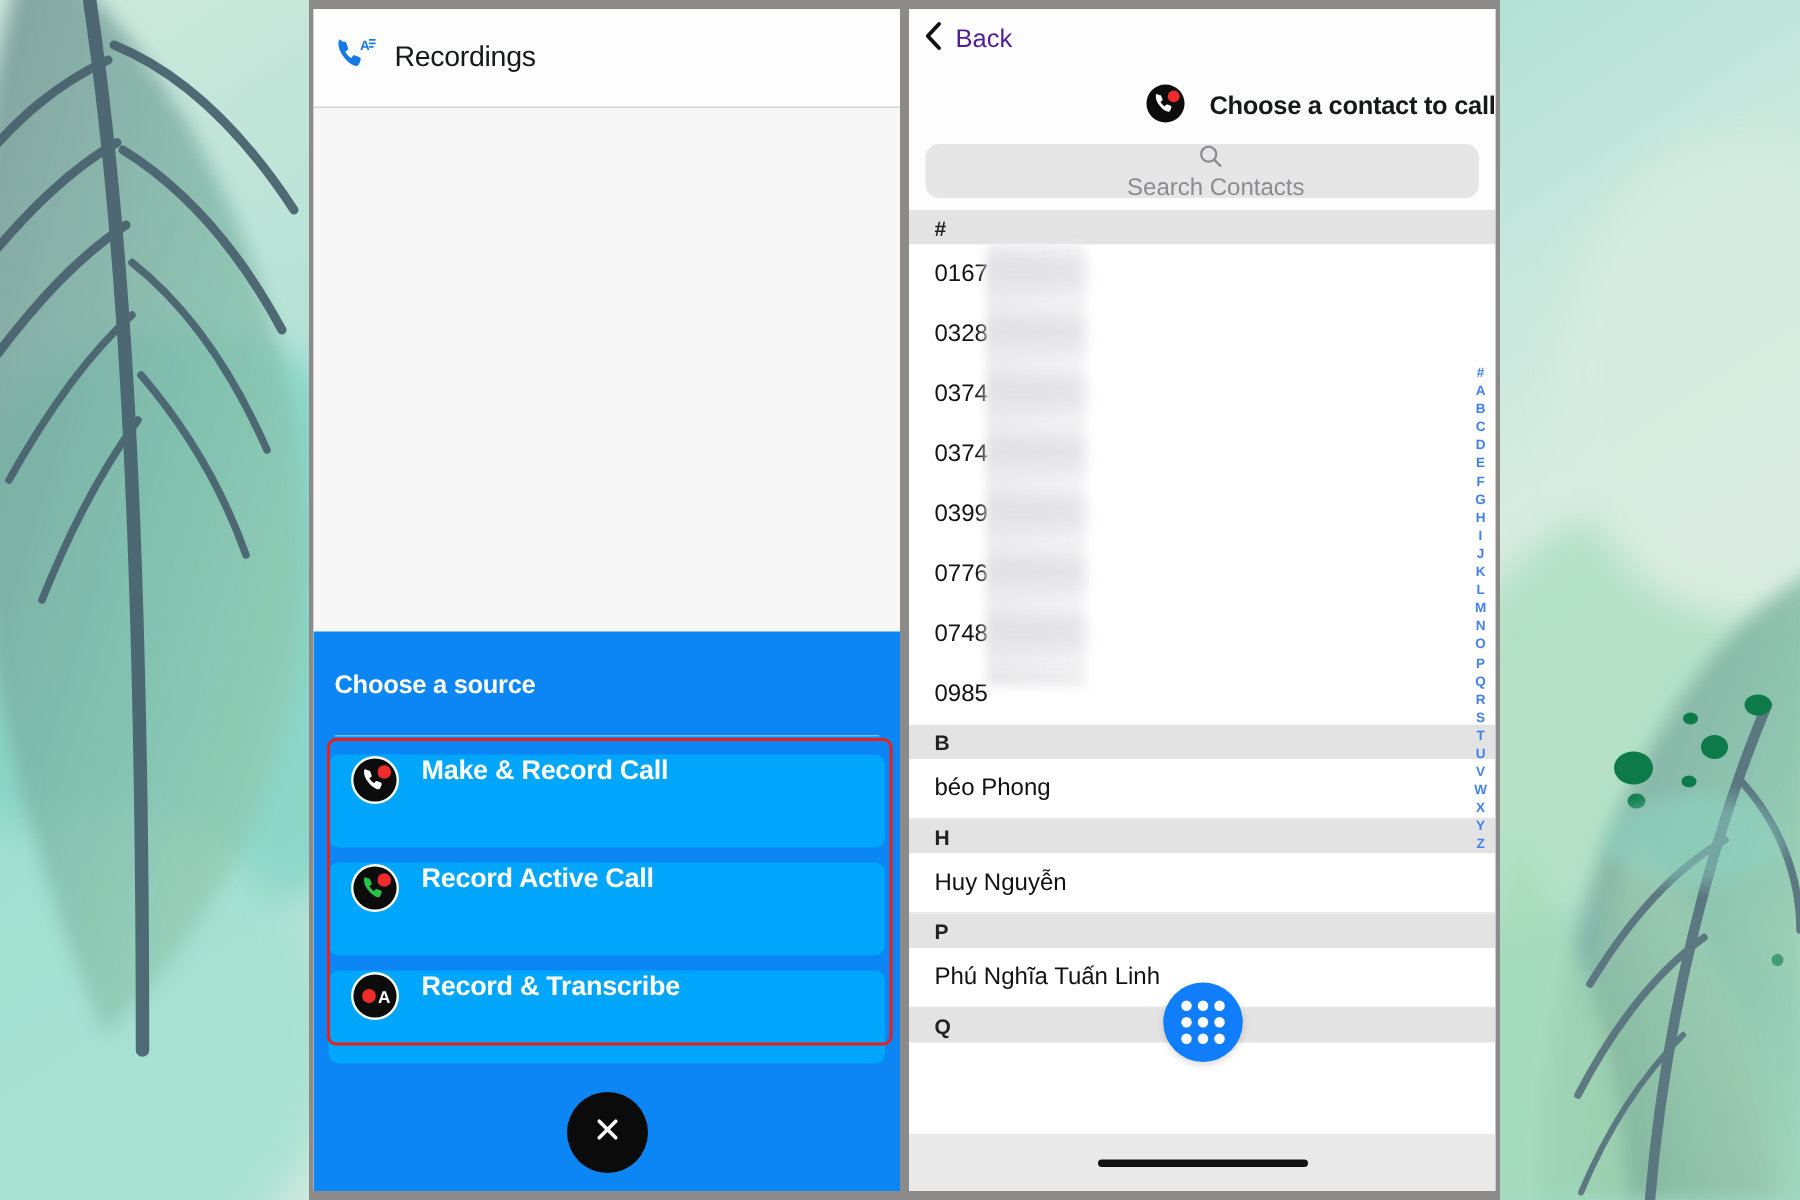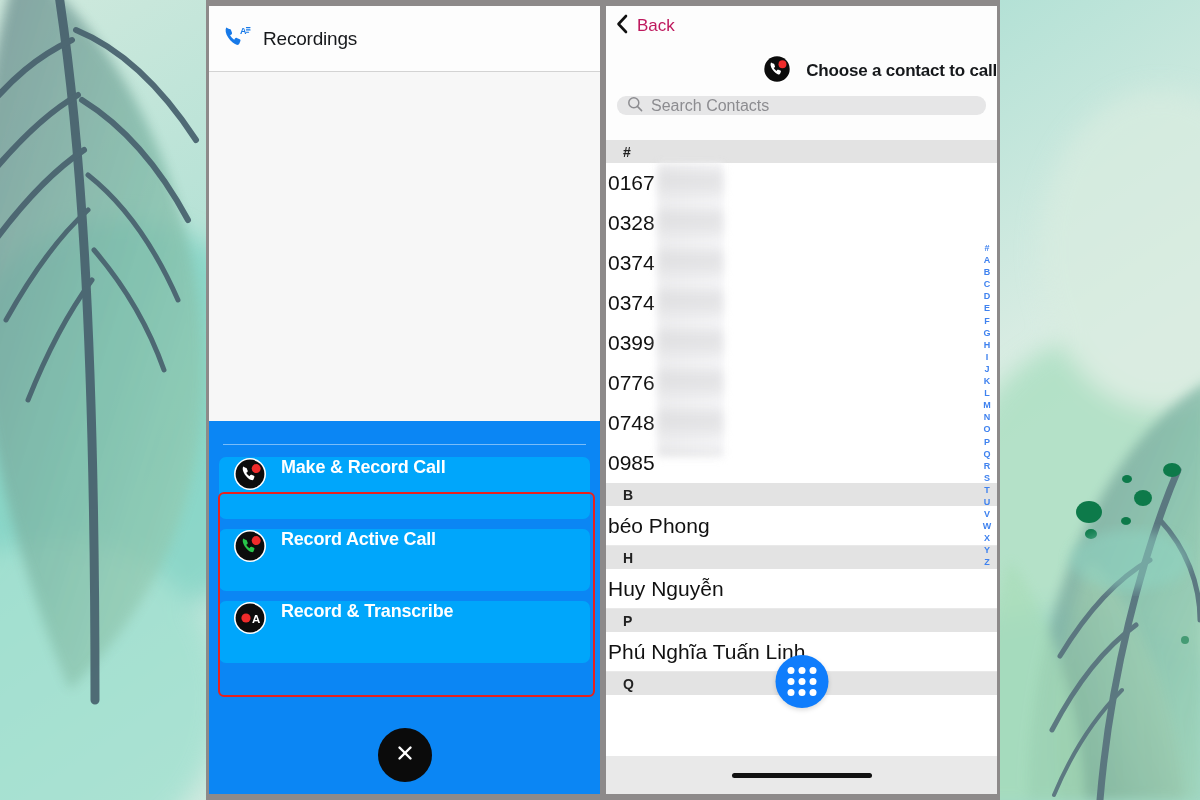--- a/index.html
+++ b/index.html
@@ -80,44 +80,44 @@
   
   #right-panel {
     position: absolute; left: 400px; top: 6px;
     width: 391px; height: 788px;
     display: flex; flex-direction: column; background: #fff;
   }
   #nav-back {
     height: 40px; flex: 0 0 40px; display: flex; align-items: center;
     padding-left: 10px; background: #fdfdfd;
   }
-  #back-label { font-size: 17px; color: #be185d; margin-left: 8px; }
+  #back-label { font-size: 17px; color: #4c1d95; margin-left: 8px; }
   #contact-header {
     flex: 0 0 50px; display: flex; align-items: center;
     padding-left: 16px; background: #fdfdfd; justify-content: flex-end;
   }
   #contact-header-title {
     font-size: 17px; font-weight: bold; color: #16181b;
     margin-left: 14px; letter-spacing: -0.2px;
   }
   #search-wrap { flex: 0 0 44px; padding: 0 11px; background: #fdfdfd; }
   #search-box {
-    height: 19px; background: #e6e6e7; border-radius: 9px;
-    display: flex; align-items: center; padding-left: 10px;
+    height: 36px; background: #e6e6e7; border-radius: 9px;
+    display: flex; align-items: center; padding-left: 10px; flex-direction: column;
   }
   #search-placeholder { font-size: 16px; color: #8c8c90; margin-left: 8px; }
 
   #contact-scroll { flex: 1 1 auto; position: relative; overflow: hidden; }
   .sec-head {
     height: 23px; background: #e3e3e3; display: flex; align-items: center;
     padding-left: 17px; font-size: 14px; font-weight: bold; color: #222;
   }
   .contact-row {
     height: 40px; display: flex; align-items: center;
-    padding-left: 2px; font-size: 21px; color: #111;
+    padding-left: 17px; font-size: 16px; color: #111;
     background: #fff; border-bottom: 1px solid #e9e9e9;
   }
   .contact-row.num { border-bottom: none; position: relative; }
   #blur-mask {
     position: absolute; left: 52px; top: 0px; width: 65px; height: 293px;
     background: repeating-linear-gradient(
       180deg,
       rgba(255,255,255,0) 0px,
       rgba(210,210,212,.55) 14px,
       rgba(225,225,227,.75) 26px,
@@ -264,20 +264,21 @@
             <line x1="23.4" y1="8.2" x2="25.6" y2="8.2"></line>
           </g>
         </svg>
       </span>
       <span id="rec-title">Recordings</span>
     </div>
 
     <div id="rec-body"></div>
 
     <div id="source-sheet">
+      <div id="source-title">Choose a source</div>
       <div id="source-divider"></div>
 
       <div id="option-list">
 
         <div class="opt-row">
           <span>
             <svg width="34" height="34" viewBox="0 0 34 34">
               <circle cx="17" cy="17" r="16" fill="#ffffff"></circle>
               <circle cx="17" cy="17" r="14.4" fill="#0c0c0c"></circle>
               <path d="M10.2 9.6 C9.2 11.4 9.7 14.4 11.8 17.5 C13.9 20.6 16.4 22.5 18.4 23.1

